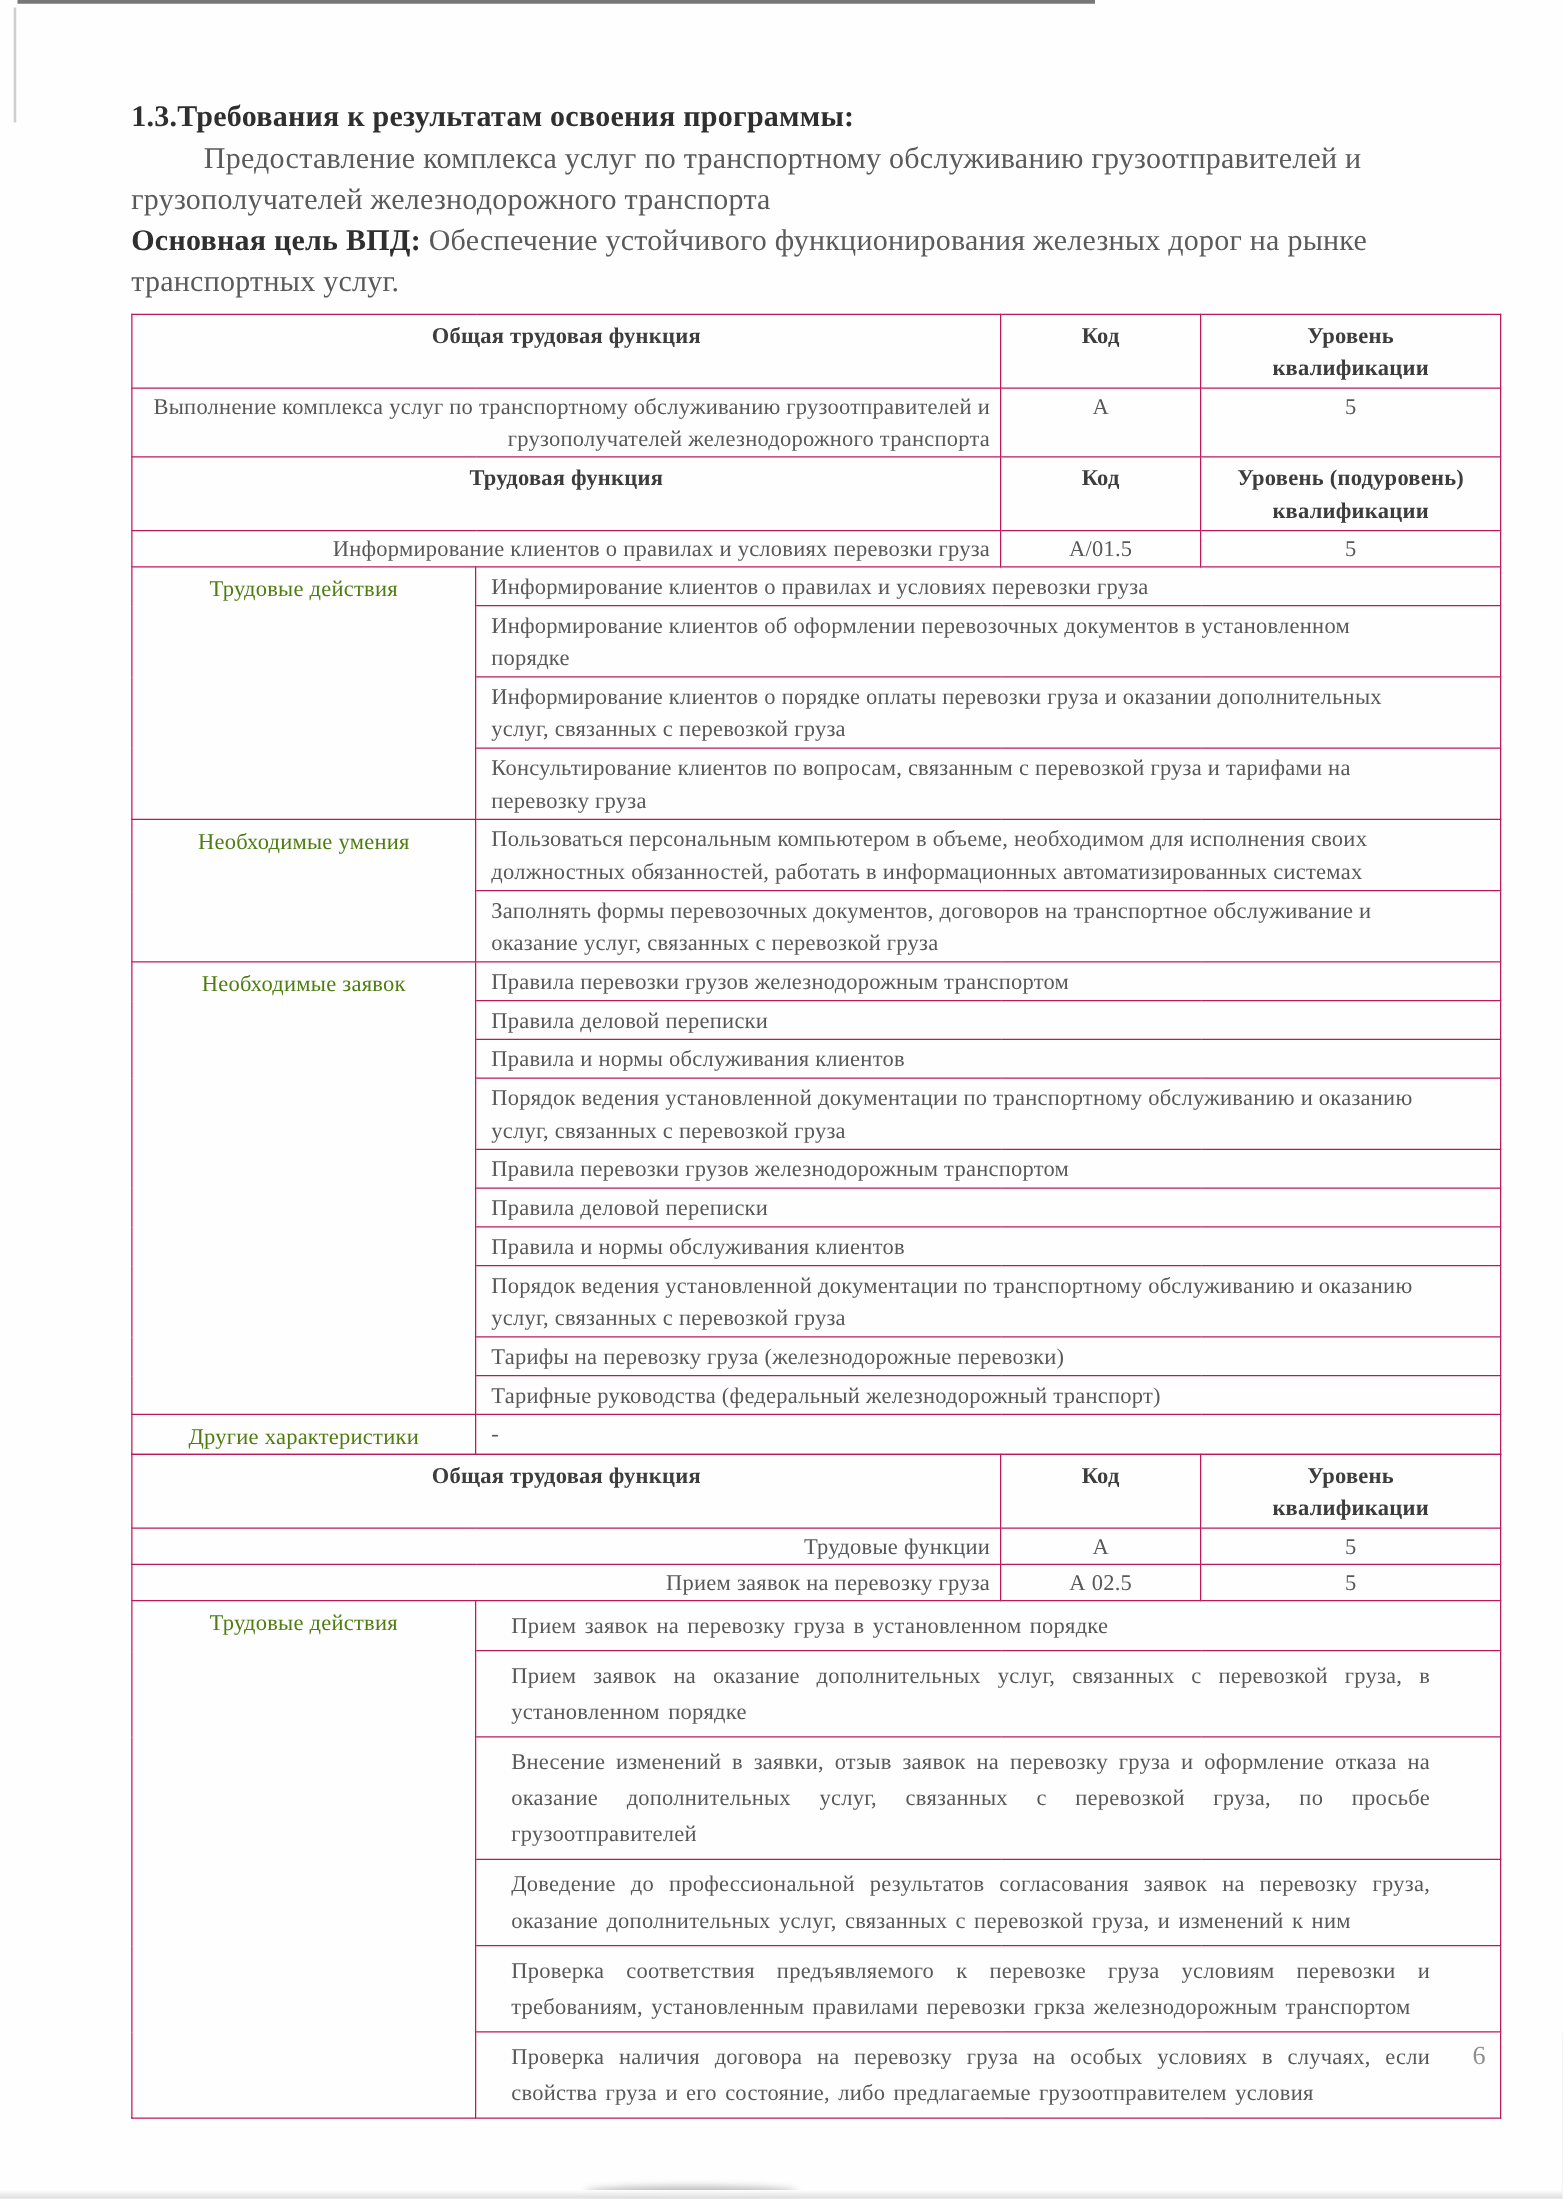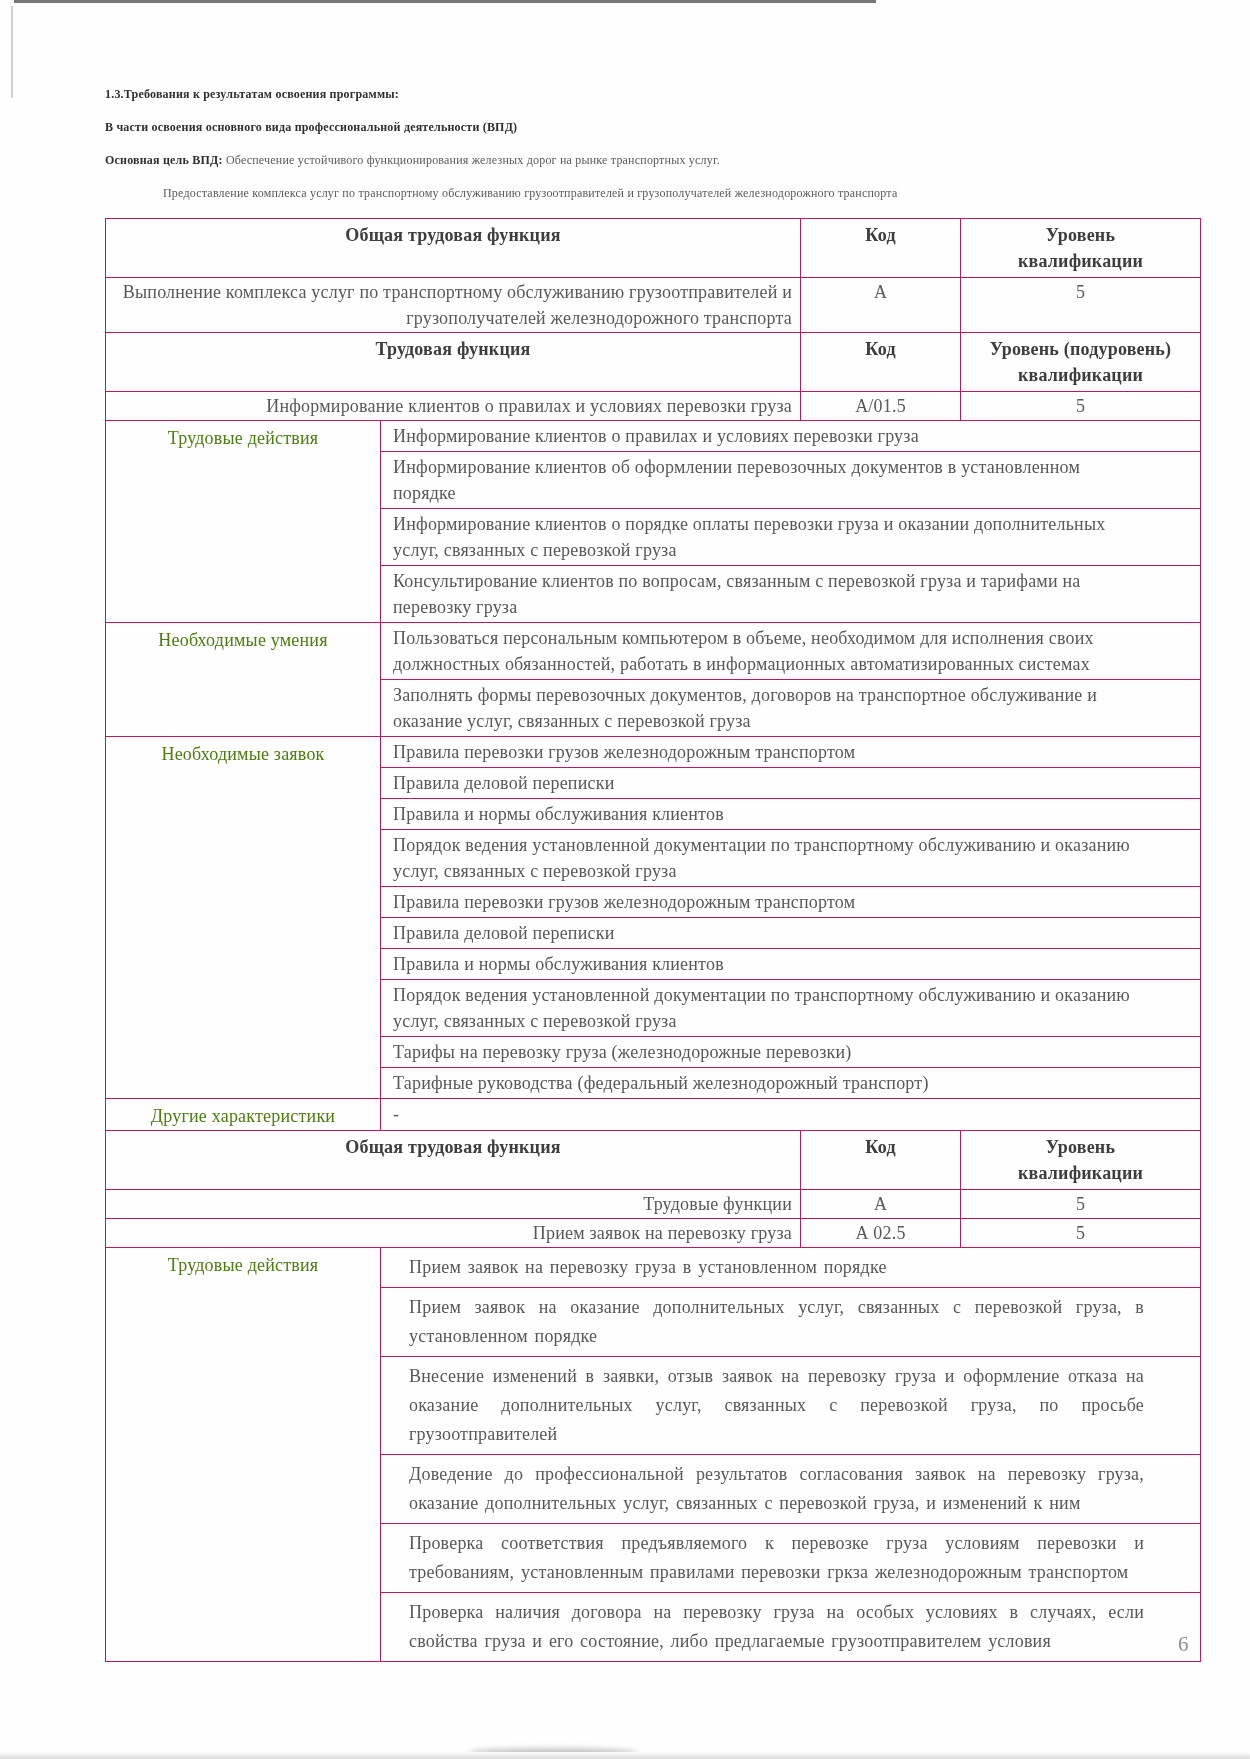--- a/index.html
+++ b/index.html
@@ -8,21 +8,21 @@
     font-family:"Liberation Serif","DejaVu Serif",serif;overflow:hidden;
     margin:0 auto;
   }
   
   .scan-topline{position:absolute;top:0;left:14px;width:862px;height:3px;background:#4a4a4a;opacity:.75;}
   .scan-leftline{position:absolute;top:6px;left:11px;width:2px;height:92px;background:#cfcfcf;}
   .scan-bottom{position:absolute;bottom:0;left:0;width:100%;height:7px;background:linear-gradient(#fefefe,#dcdcdc);}
   .scan-smudge{position:absolute;bottom:1px;left:468px;width:170px;height:9px;background:#b9b9b9;border-radius:50%;filter:blur(3px);}
 
   .content{position:absolute;left:105px;top:78px;width:1000px;}
-  .content p{margin:0;line-height:33px;font-size:12px;letter-spacing:.2px;}
+  .content p{margin:0;line-height:33px;font-size:24px;letter-spacing:.2px;}
   .h-bold{font-weight:bold;font-size:20.5px;color:#2f2f2f;}
   .para{color:#5a5a5a;}
   .indent{text-indent:58px;}
   .goal-label{font-weight:bold;color:#2f2f2f;}
 
   table{
     border-collapse:collapse;table-layout:fixed;width:1095px;
     font-size:18px;color:#585858;margin-top:8px;letter-spacing:.2px;
   }
   #table2{margin-top:-1px;}
@@ -40,23 +40,22 @@
 </style>
 </head>
 <body>
 
 <div class="page">
   <div class="scan-topline"></div>
   <div class="scan-leftline"></div>
 
   <div class="content">
     <p class="h-bold">1.3.Требования к результатам освоения программы:</p>
-    <p class="h-bold">В части освоения основного вида профессиональной деятельности (ВПД)</p>
+    <p class="para indent">Предоставление комплекса услуг по транспортному обслуживанию грузоотправителей и грузополучателей железнодорожного транспорта</p>
     <p class="para"><span class="goal-label">Основная цель ВПД:</span> <span>Обеспечение устойчивого функционирования железных дорог на рынке транспортных услуг.</span></p>
-    <p class="para indent">Предоставление комплекса услуг по транспортному обслуживанию грузоотправителей и грузополучателей железнодорожного транспорта</p>
 
     <table id="table1">
       <colgroup>
           <col class="c-label">
           <col class="c-main">
           <col class="c-code">
           <col class="c-level">
         </colgroup>
       <tbody>
           <tr>

